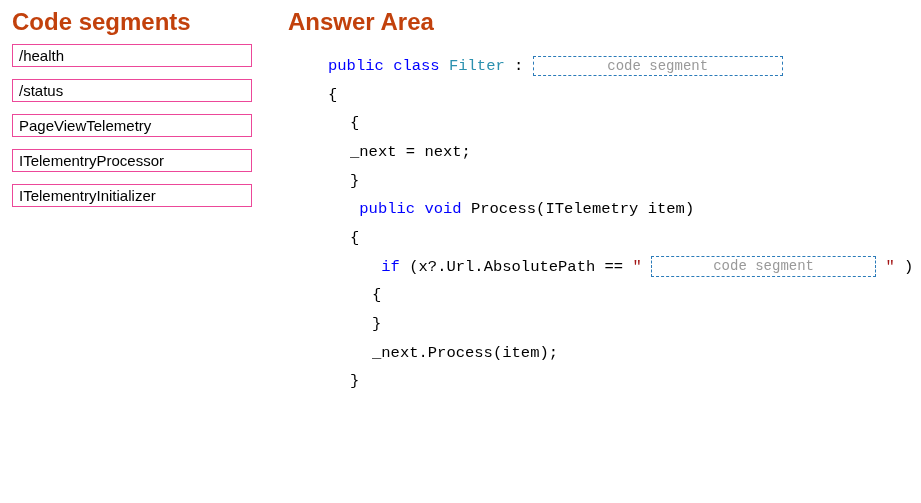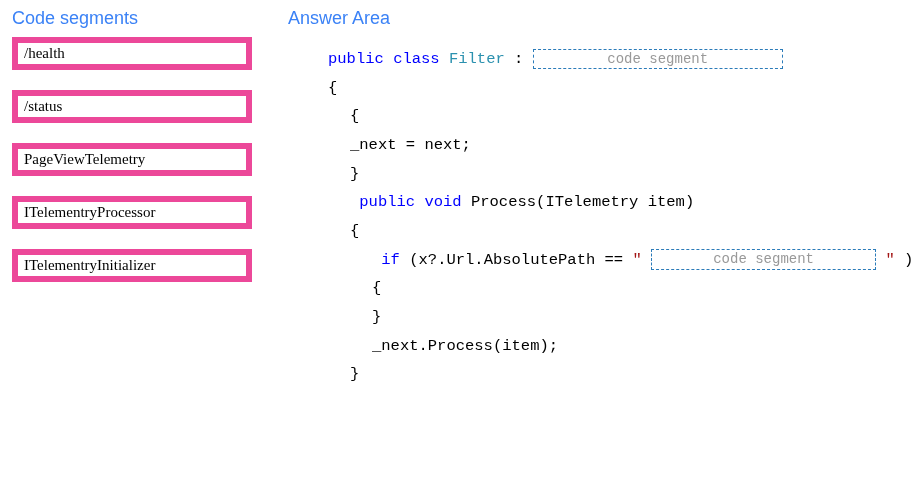--- a/index.html
+++ b/index.html
@@ -19,31 +19,31 @@
       width: 1px;
       background: #999;
       margin: 0 4px;
       align-self: stretch;
     }
     .right-panel {
       flex: 1;
       padding-left: 16px;
     }
     .heading {
-      font-weight: 400;
-      font-size: 18px;
-      color: #3b82f6;
+      font-weight: 700;
+      font-size: 24px;
+      color: #c2410c;
       margin-bottom: 8px;
     }
     .segment-item {
-      border: 6px solid #ec4899;
+      border: 1px solid #ec4899;
       background: #fff;
       padding: 2px 6px;
-      margin-bottom: 20px;
-      font-family: Liberation Serif, serif;
+      margin-bottom: 12px;
+      font-family: Liberation Sans, sans-serif;
       font-size: 15px;
       color: #000;
       cursor: grab;
       width: 240px;
     }
     .code-area {
       font-family: Consolas, "Courier New", monospace;
       font-size: 15.5px;
       color: #000;
       line-height: 1.85;

